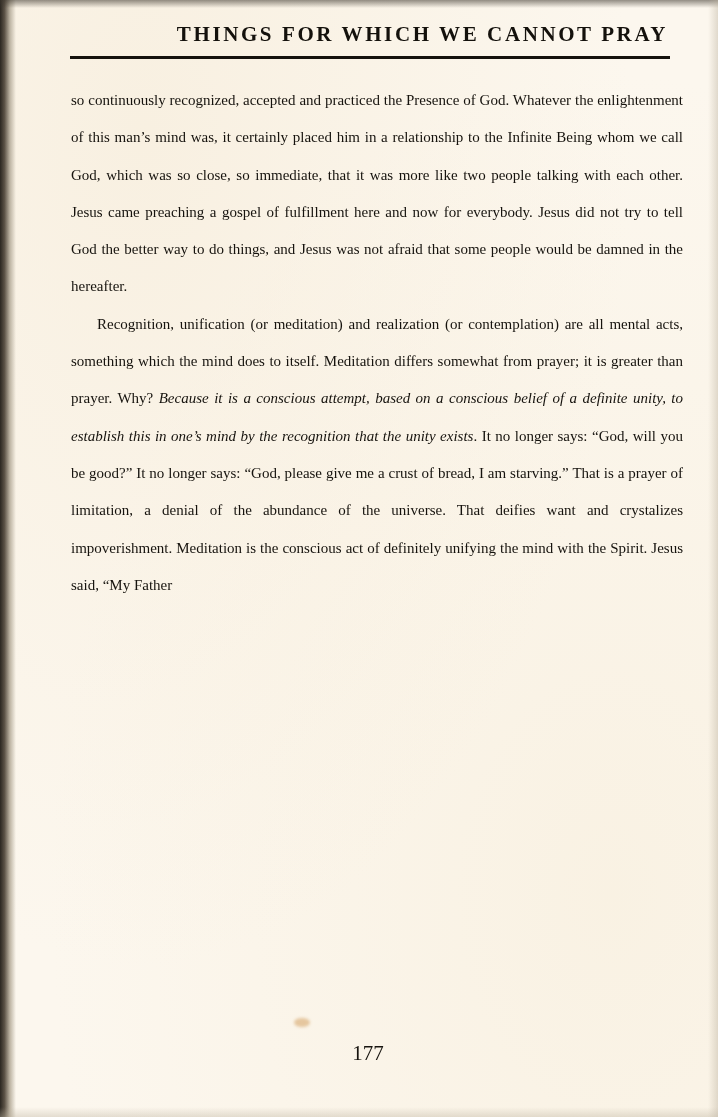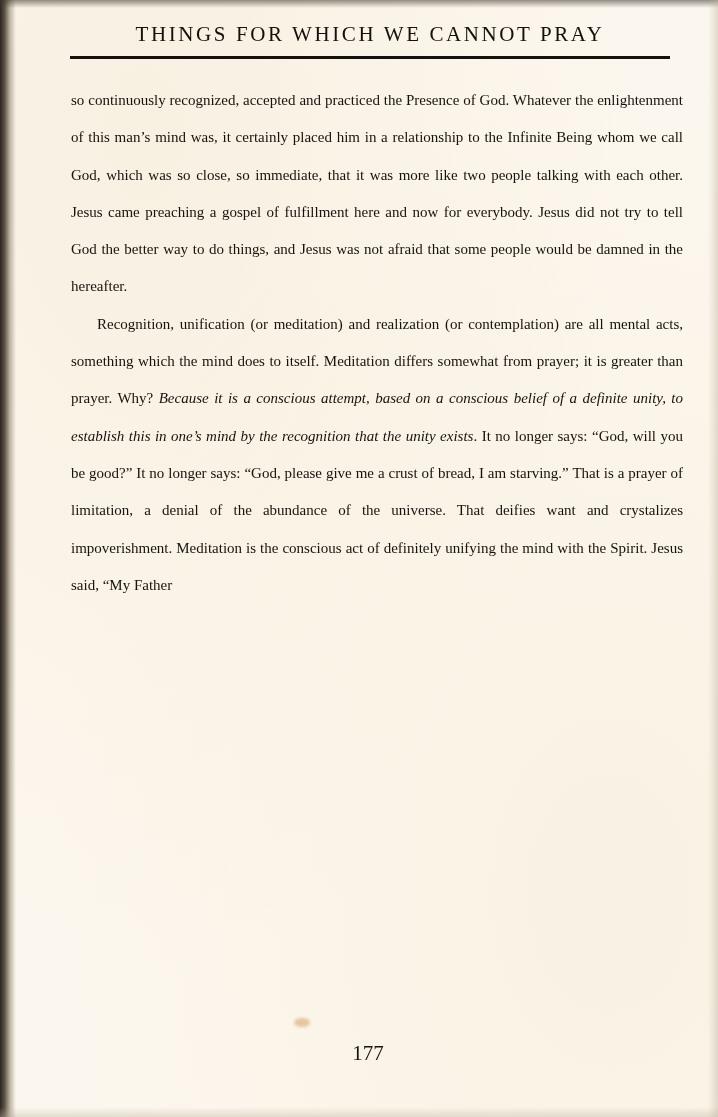--- a/index.html
+++ b/index.html
@@ -46,24 +46,24 @@
     left: 62px;
     top: 0;
     width: 614px;
     height: 1117px;
   }
   .running-head {
     position: absolute;
     left: 10px;
     top: 22px;
     width: 596px;
-    text-align: center;
+    text-align: right;
     font-size: 21px;
     letter-spacing: 2.6px;
-    font-weight: 400;
+    font-weight: 700;
     color: #14110c;
     white-space: nowrap;
   }
   .head-rule {
     position: absolute;
     left: 8px;
     top: 56px;
     width: 600px;
     height: 3px;
     background: #15120d;

